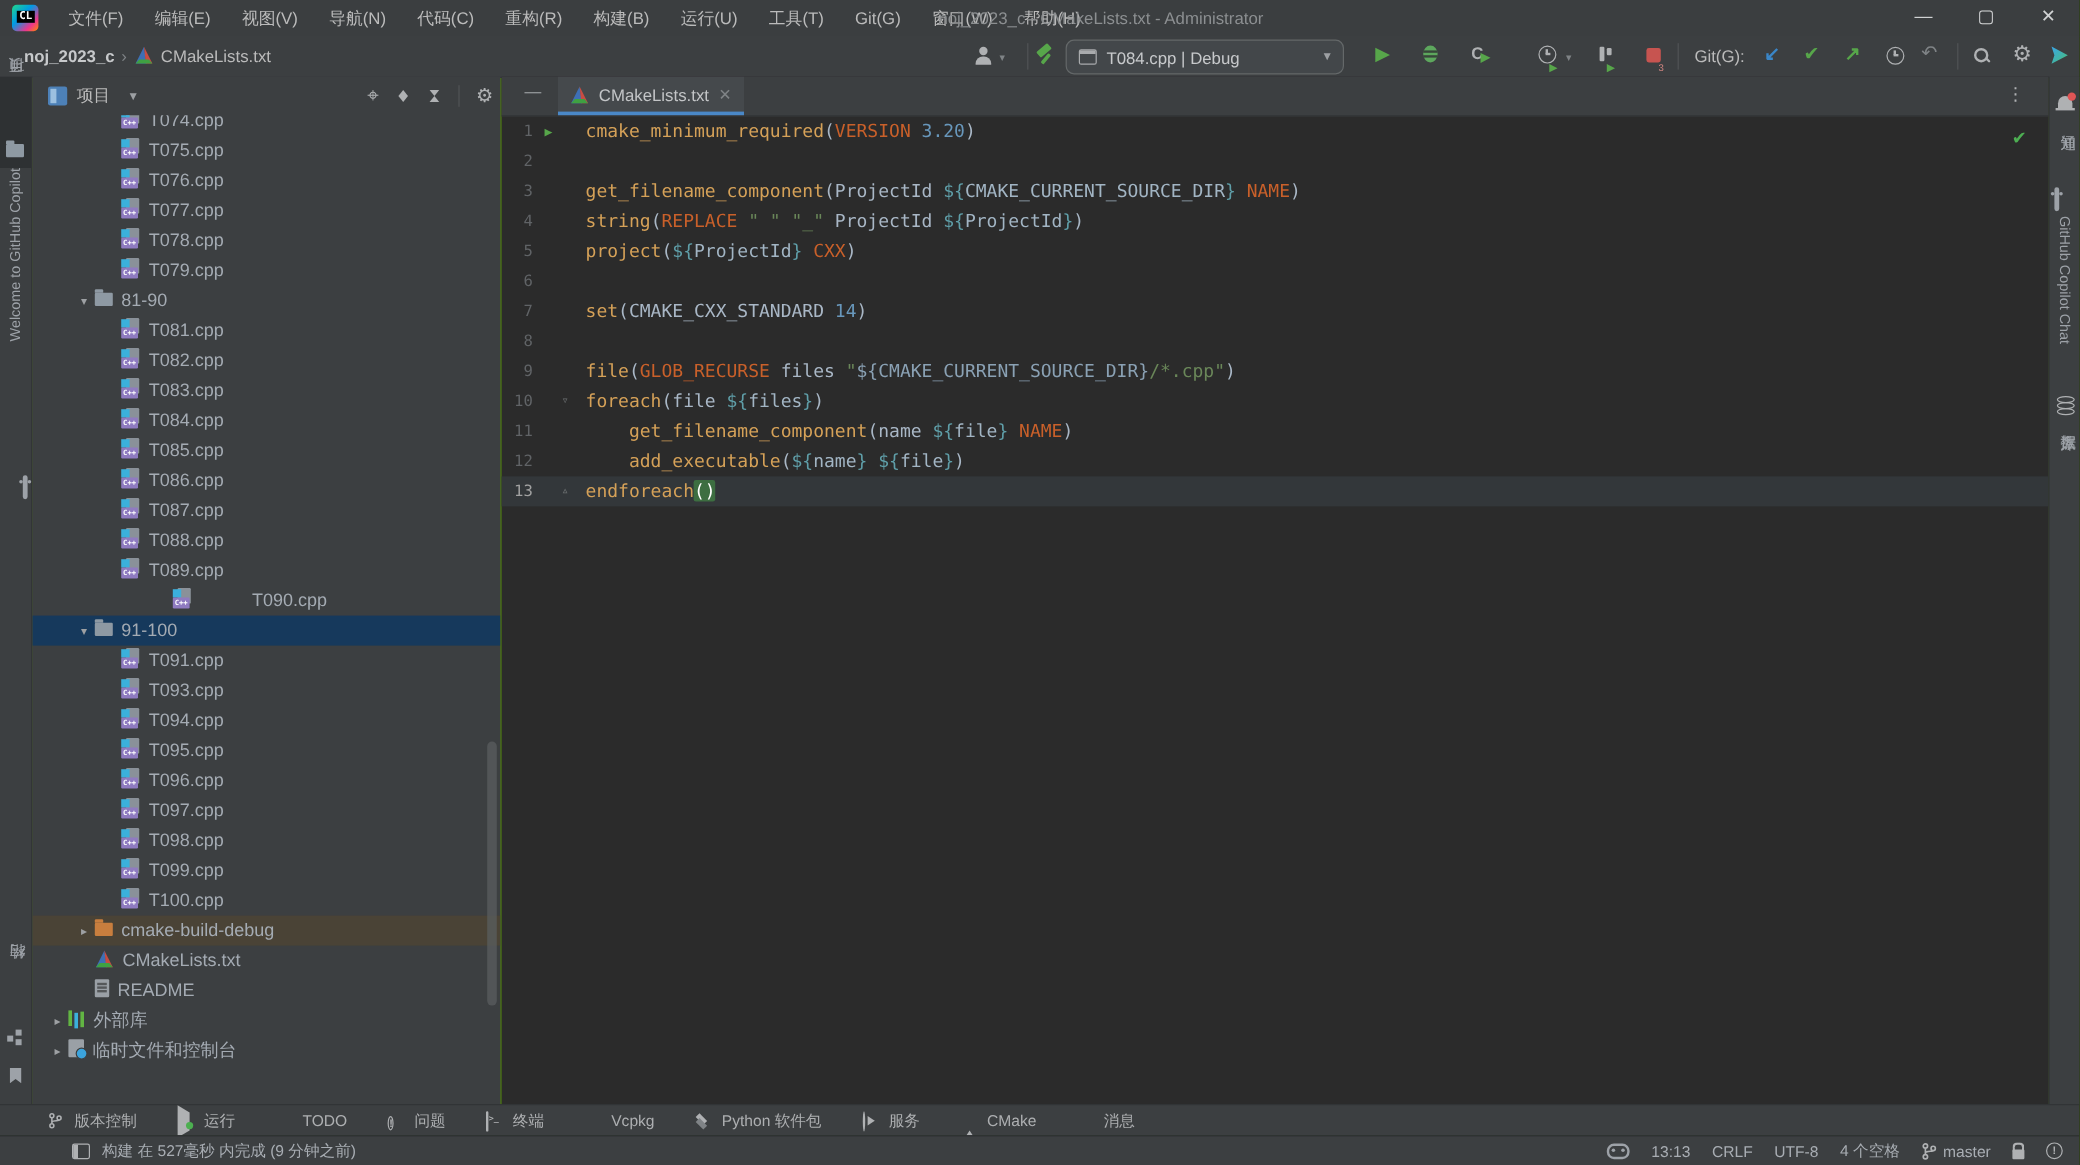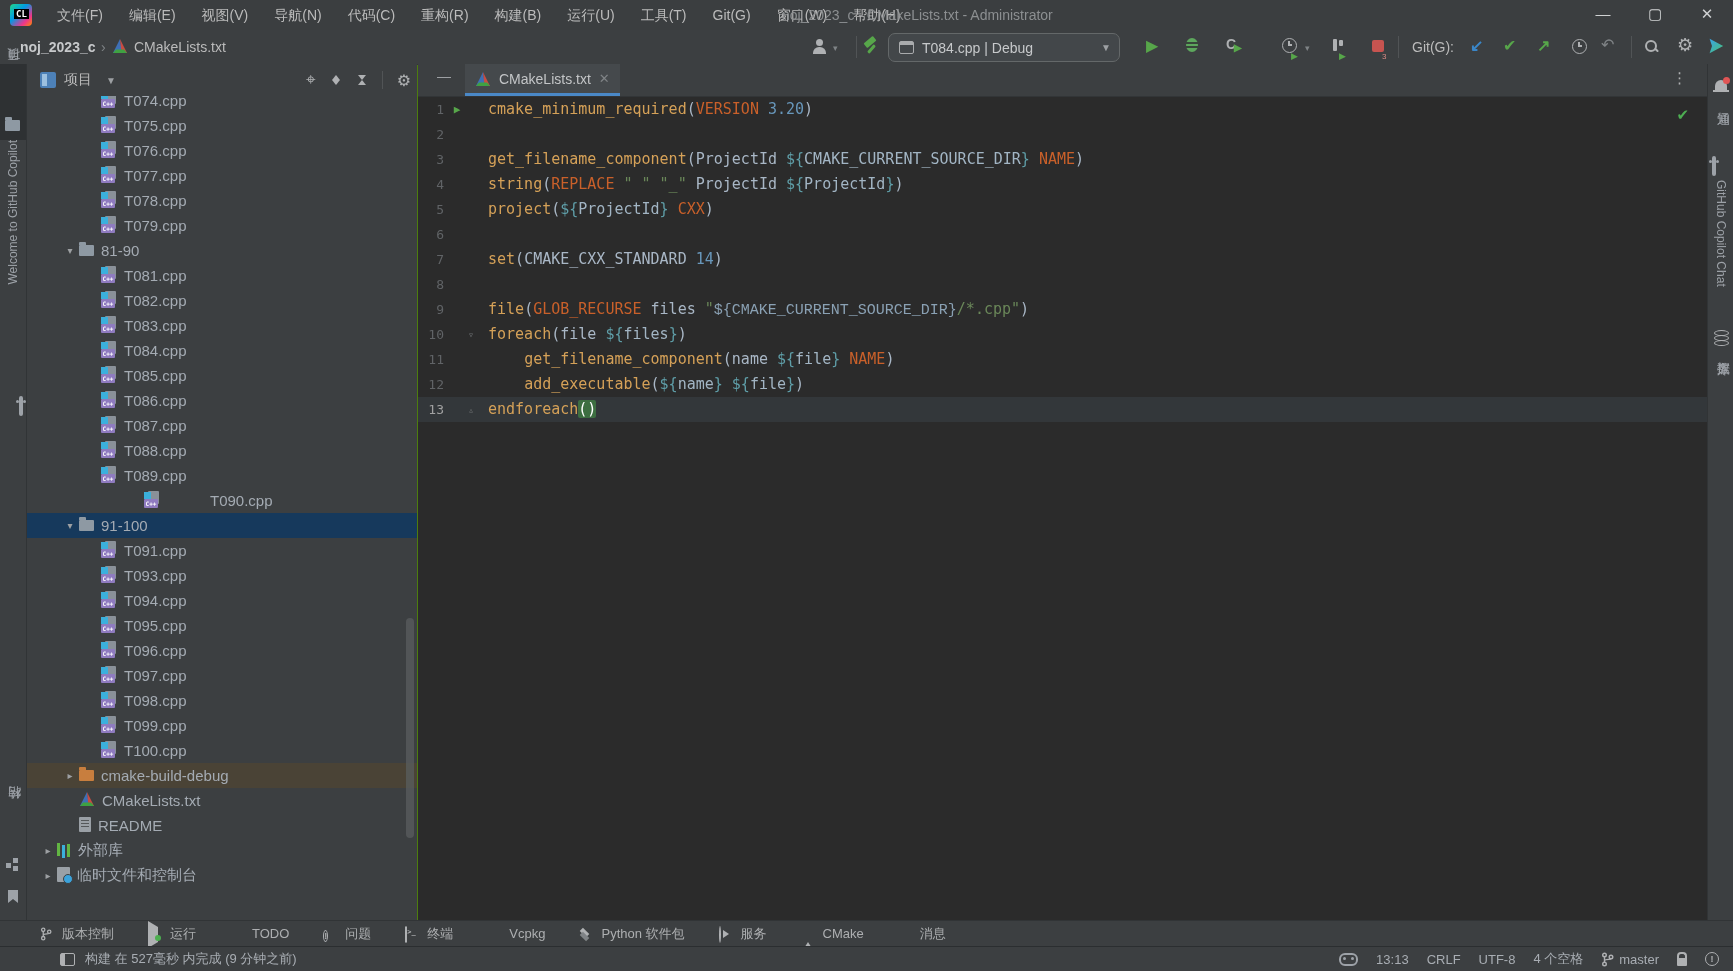--- a/index.html
+++ b/index.html
@@ -136,21 +136,21 @@
   #kebab{position:absolute;right:20px;top:5px;color:#afb1b3;font-size:15px;}
   #inspect-ok{position:absolute;right:18px;top:42px;color:#4dae52;font-size:15px;}
   #codearea{position:absolute;left:0;top:32px;width:100%;height:824px;padding-top:1px;font:15px/25px "DejaVu Sans Mono",monospace;}
   .codeline{display:flex;height:25px;}
   .codeline.cur{background:#33373a;}
   .ln{width:26px;flex:none;text-align:right;color:#606366;font-size:13px;}
   .mk{width:14px;flex:none;margin-left:6px;text-align:center;color:#57a64a;font-size:11px;}
   .fd{width:14px;flex:none;text-align:center;color:#6a6d6f;font-size:10px;}
   .code{white-space:pre;padding-left:10px;color:#a9b7c6;}
   .tk-cmd{color:#d5a158;} .tk-kw{color:#c9602a;} .tk-num{color:#6897bb;} .tk-str{color:#6a8759;}
-  .tk-vstr{color:#8aa1b4;font-family:Liberation Mono, monospace;} .tk-txt{color:#a9b7c6;}
+  .tk-vstr{color:#8aa1b4;} .tk-txt{color:#a9b7c6;}
   .tk-vd{color:#5f9ea8;} .tk-vn{color:#a2b5c4;}
   .tk-brace{background:#3d6e41;color:#ffffff;border-radius:2px;}
   
   #bottombar{position:absolute;left:0;top:920px;width:1733px;height:26px;background:#3c3f41;border-top:1px solid #313436;display:flex;align-items:center;padding-left:40px;gap:34px;box-sizing:border-box;}
   .bb-item{display:flex;align-items:center;gap:8px;color:#adafb1;font-size:13px;flex:none;}
   .bbic{position:relative;display:inline-block;width:14px;height:14px;}
   .ic-run2{width:0;height:0;border-left:10px solid #afb1b3;border-top:6px solid transparent;border-bottom:6px solid transparent;}
   .ic-lines{width:13px;height:11px;margin-top:2px;background:repeating-linear-gradient(#afb1b3 0 2px,transparent 2px 5px);}
   .ic-circ{width:12px;height:12px;border:1.5px solid #afb1b3;border-radius:50%;text-align:center;line-height:12px;font-size:9px;color:#afb1b3;font-weight:bold;}
   .ic-term{width:13px;height:11px;border:1.5px solid #afb1b3;border-radius:2px;}

